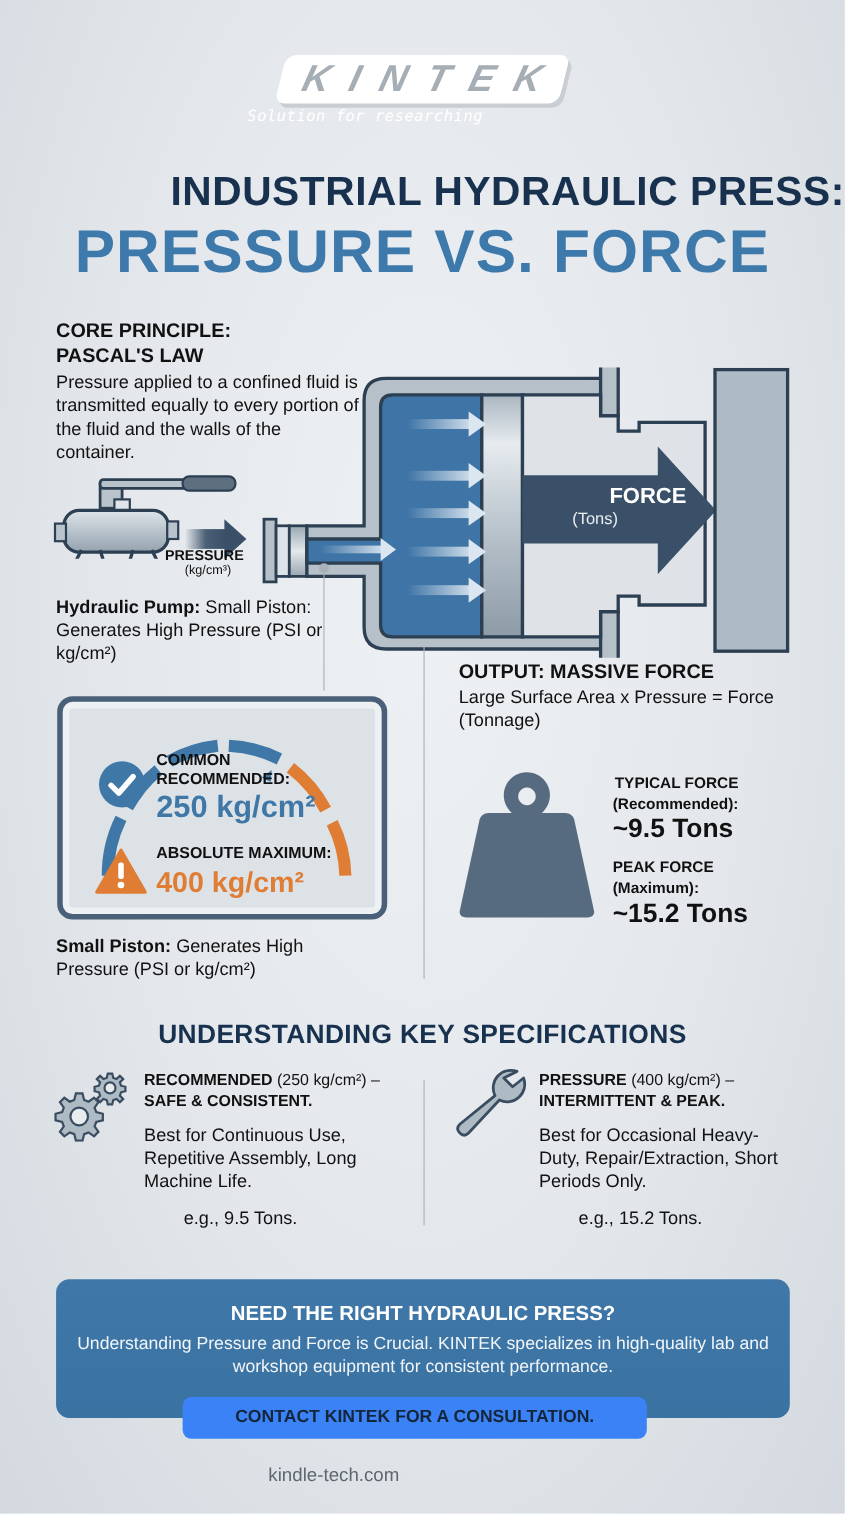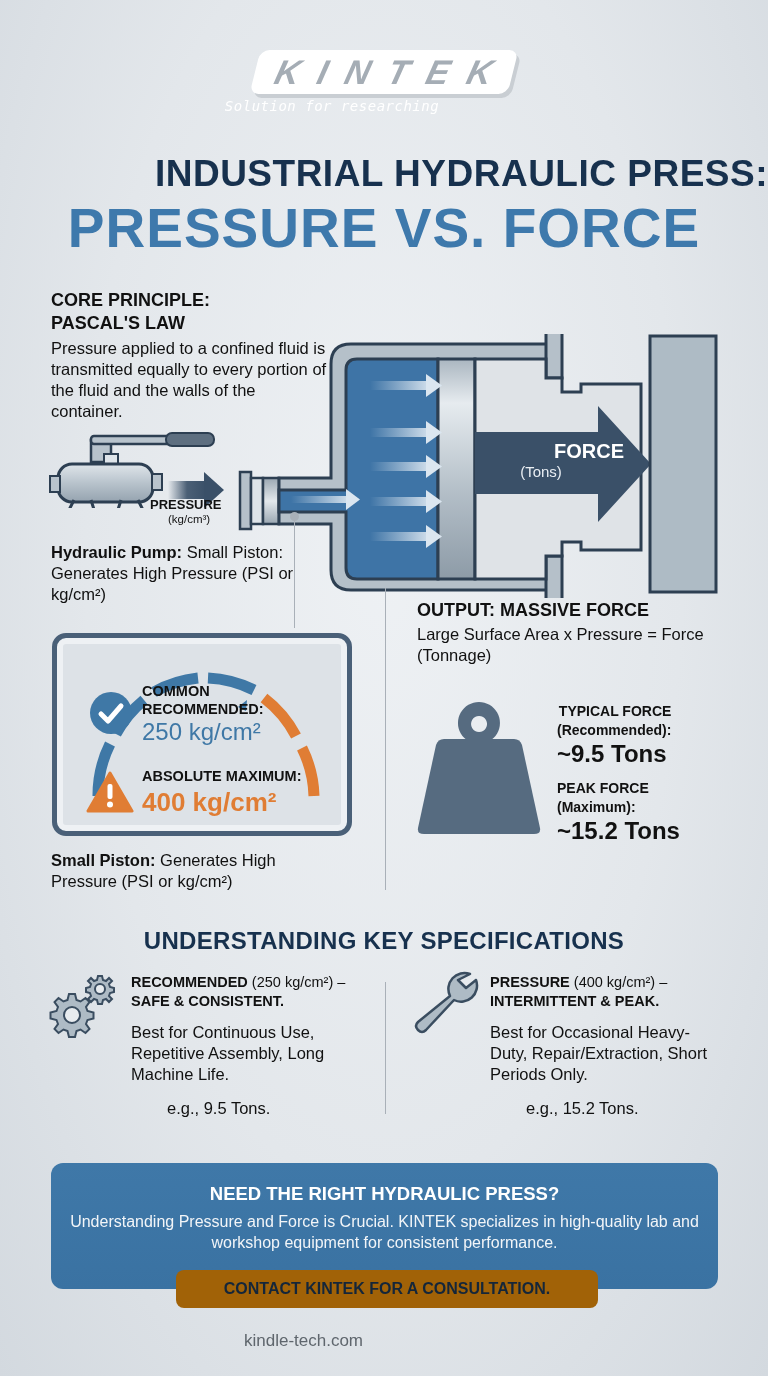--- a/index.html
+++ b/index.html
@@ -54,21 +54,21 @@
   .bold { font-weight: bold; }
 
   
   .gauge-card {
     left: 52px; top: 633px; width: 300px; height: 203px;
     border: 5px solid #4a6078; border-radius: 14px;
     background: #dde2e7;
     box-shadow: inset 0 0 0 6px #eef1f4;
   }
   .g-common { left: 142px; top: 682px; font-weight: bold; font-size: 14.5px; line-height: 18px; color: #111; }
-  .g-val1 { left: 142px; top: 718px; font-weight: normal; font-size: 24px; color: #3f78a6; }
+  .g-val1 { left: 142px; top: 718px; font-weight: bold; font-size: 28px; color: #3f78a6; }
   .g-absmax { left: 142px; top: 768px; font-weight: bold; font-size: 14.5px; color: #111; }
   .g-val2 { left: 142px; top: 787px; font-weight: bold; font-size: 26px; color: #e07d34; }
 
   .piston-caption { left: 51px; top: 850px; font-size: 16.5px; line-height: 21px; width: 290px; }
 
   
   .out-head { left: 417px; top: 600px; font-weight: bold; font-size: 18px; color: #111; }
   .out-body { left: 417px; top: 624px; font-size: 16.5px; line-height: 21px; width: 300px; }
   .typ-label { left: 557px; top: 702px; font-weight: bold; font-size: 14px; line-height: 19px; text-align: right; }
   .typ-val { left: 557px; top: 740px; font-weight: bold; font-size: 24px; }
@@ -89,22 +89,22 @@
 
   
   .cta-box {
     left: 51px; top: 1163px; width: 667px; height: 126px;
     background: linear-gradient(180deg, #3f78a8 0%, #3a72a2 100%);
     border-radius: 12px;
   }
   .cta-title { left: 51px; width: 667px; top: 1183px; text-align: center; font-weight: bold; font-size: 18.5px; color: #fff; }
   .cta-body { left: 51px; width: 667px; top: 1211px; text-align: center; font-size: 16px; line-height: 21px; color: #f2f5f8; }
   .cta-btn {
-    left: 176px; top: 1270px; width: 422px; height: 38px;
-    background: #a16207; border-radius: 8px;
+    left: 166px; top: 1270px; width: 422px; height: 38px;
+    background: #3b82f6; border-radius: 8px;
     display: flex; align-items: center; justify-content: center;
     font-weight: bold; font-size: 16px; color: #14263a;
     border: none; cursor: pointer;
   }
   .footer-url { left: 0; width: 607px; top: 1331px; text-align: center; font-size: 17px; color: #5f666d; }
 </style>
 </head>
 <body>
 
 <div class="abs logo-box">

